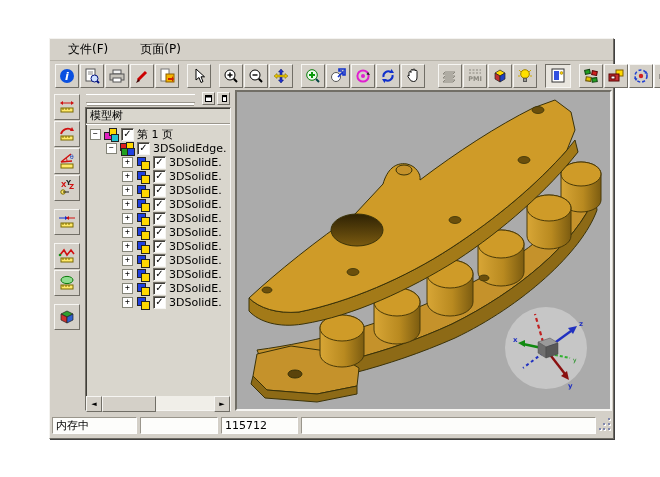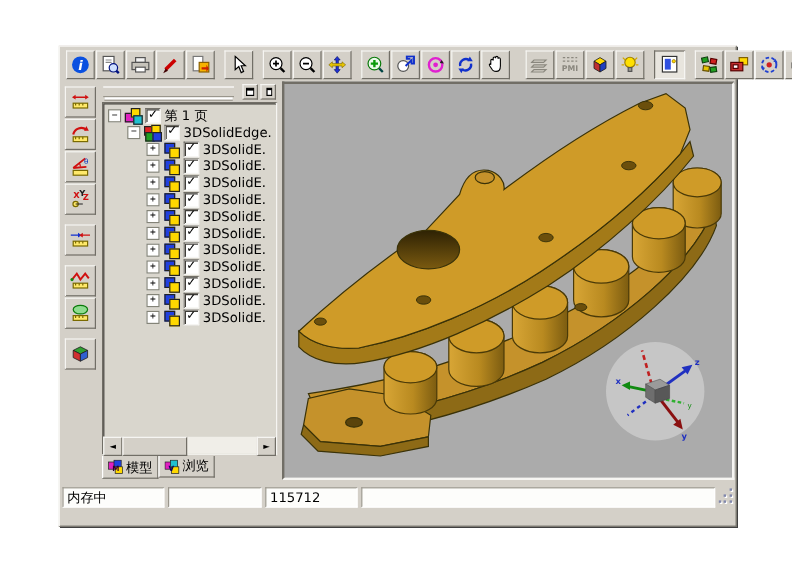--- a/index.html
+++ b/index.html
@@ -72,34 +72,38 @@
   .tab{height:17px;display:flex;align-items:center;padding:0 4px;gap:2px;font-size:11px;
        border-left:1px solid #fff;border-right:1px solid #716e66;border-bottom:1px solid #716e66;
        background:#d4d0c8;}
   .tab.active{height:18px;border-left:1px solid #fff;}
   
   .vpwrap{flex:1;margin-left:3px;position:relative;min-width:0;}
   .viewport{position:absolute;left:0;top:0;right:1px;bottom:2px;background:#ababab;
         border-top:2px solid #716e66;border-left:2px solid #716e66;
         border-right:2px solid #f6f5f2;border-bottom:2px solid #f6f5f2;overflow:hidden;}
   
-  .statusbar{height:20px;flex:0 0 auto;display:flex;align-items:center;padding:2px 2px 14px 2px;gap:3px;}
+  .statusbar{height:20px;flex:0 0 auto;display:flex;align-items:center;padding:2px 2px 3px 2px;gap:3px;}
   .spanel{height:15px;background:#fdfdfb;border-top:1px solid #9a968c;border-left:1px solid #9a968c;
         border-right:1px solid #fff;border-bottom:1px solid #fff;
         line-height:15px;padding-left:3px;font-size:11px;overflow:hidden;}
   .sp1{width:80px;} .sp2{width:73px;} .sp3{width:72px;} .sp4{flex:1;}
   .sgrip{width:12px;height:14px;position:relative;}
   .sgrip b{position:absolute;width:2px;height:2px;background:#8087ac;box-shadow:1px 1px 0 #fff;}
   svg{display:block;}
 </style>
 </head>
 <body>
 
 <div class="win">
 
+  <div class="menubar">
+    <span class="menuitem">文件(F)</span>
+    <span class="menuitem">页面(P)</span>
+  </div>
 
   <div class="toolbar">
     <div class="tbtn">
         <span>
           <svg width="16" height="16">
             <circle cx="8" cy="8" r="7" fill="#0a50e0"></circle>
             <text x="8" y="12" font-size="11" font-weight="bold" font-style="italic" fill="#fff" text-anchor="middle">i</text>
           </svg>
         </span>
       </div>
@@ -405,20 +409,21 @@
             </svg>
           </div>
         <div class="dkbtn">
             <svg width="7" height="7">
               <rect x="2.5" y="0.5" width="4" height="6" fill="#fff" stroke="#000"></rect>
               <rect x="2.5" y="0.5" width="4" height="1.6" fill="#000"></rect>
             </svg>
           </div>
       </div>
       <div class="treebox">
+        <div class="treetitle">模型树</div>
         <div class="tree">
 
           <div class="trow" style="padding-left:4px;">
             <span class="toggle">−</span>
             <span class="ticon">
               <i style="left:1px;top:4px;width:6px;height:6px;background:#e020c0;"></i>
               <i style="left:6px;top:0px;width:6px;height:6px;background:#ffd800;"></i>
               <i style="left:8px;top:6px;width:6px;height:6px;background:#20c0d0;"></i>
             </span>
             <span class="cb">✓</span>
@@ -537,44 +542,20 @@
     <span class="cb">✓</span>
     <span class="tlabel">3DSolidE.</span>
   </div>
             </div>
         </div>
         <div class="hscroll">
           <div class="sbtn">◄</div>
           <div class="sthumb"></div>
           <div class="strack"></div>
           <div class="sbtn">►</div>
-        </div>
-      </div>
-      <div class="tabs">
-        <div class="tab active">
-          <span>
-              <svg width="13" height="12">
-                <rect x="0.5" y="2" width="6" height="6" fill="#e020c0" stroke="#222" stroke-width="0.6"></rect>
-                <rect x="5" y="0.5" width="6" height="6" fill="#2040e0" stroke="#222" stroke-width="0.6"></rect>
-                <rect x="6" y="6" width="6" height="5.5" fill="#ffd800" stroke="#222" stroke-width="0.6"></rect>
-                <text x="3.5" y="9.5" font-size="6" font-weight="bold" fill="#300030">M</text>
-              </svg>
-            </span>
-          <span>模型</span>
-        </div>
-        <div class="tab">
-          <span>
-              <svg width="13" height="12">
-                <rect x="0.5" y="2" width="6" height="6" fill="#e020c0" stroke="#222" stroke-width="0.6"></rect>
-                <rect x="5" y="0.5" width="6" height="6" fill="#20c0d0" stroke="#222" stroke-width="0.6"></rect>
-                <rect x="6" y="6" width="6" height="5.5" fill="#ffd800" stroke="#222" stroke-width="0.6"></rect>
-                <text x="3.5" y="9.5" font-size="6" font-weight="bold" fill="#000060">V</text>
-              </svg>
-            </span>
-          <span>浏览</span>
         </div>
       </div>
     </div>
 
     <div class="vpwrap">
       <div class="viewport">
         <svg width="371" height="313" viewBox="0 0 371 313">
           <defs>
             <linearGradient id="cyl" x1="0" y1="0" x2="1" y2="0">
               <stop offset="0" stop-color="#d8a636"></stop>

